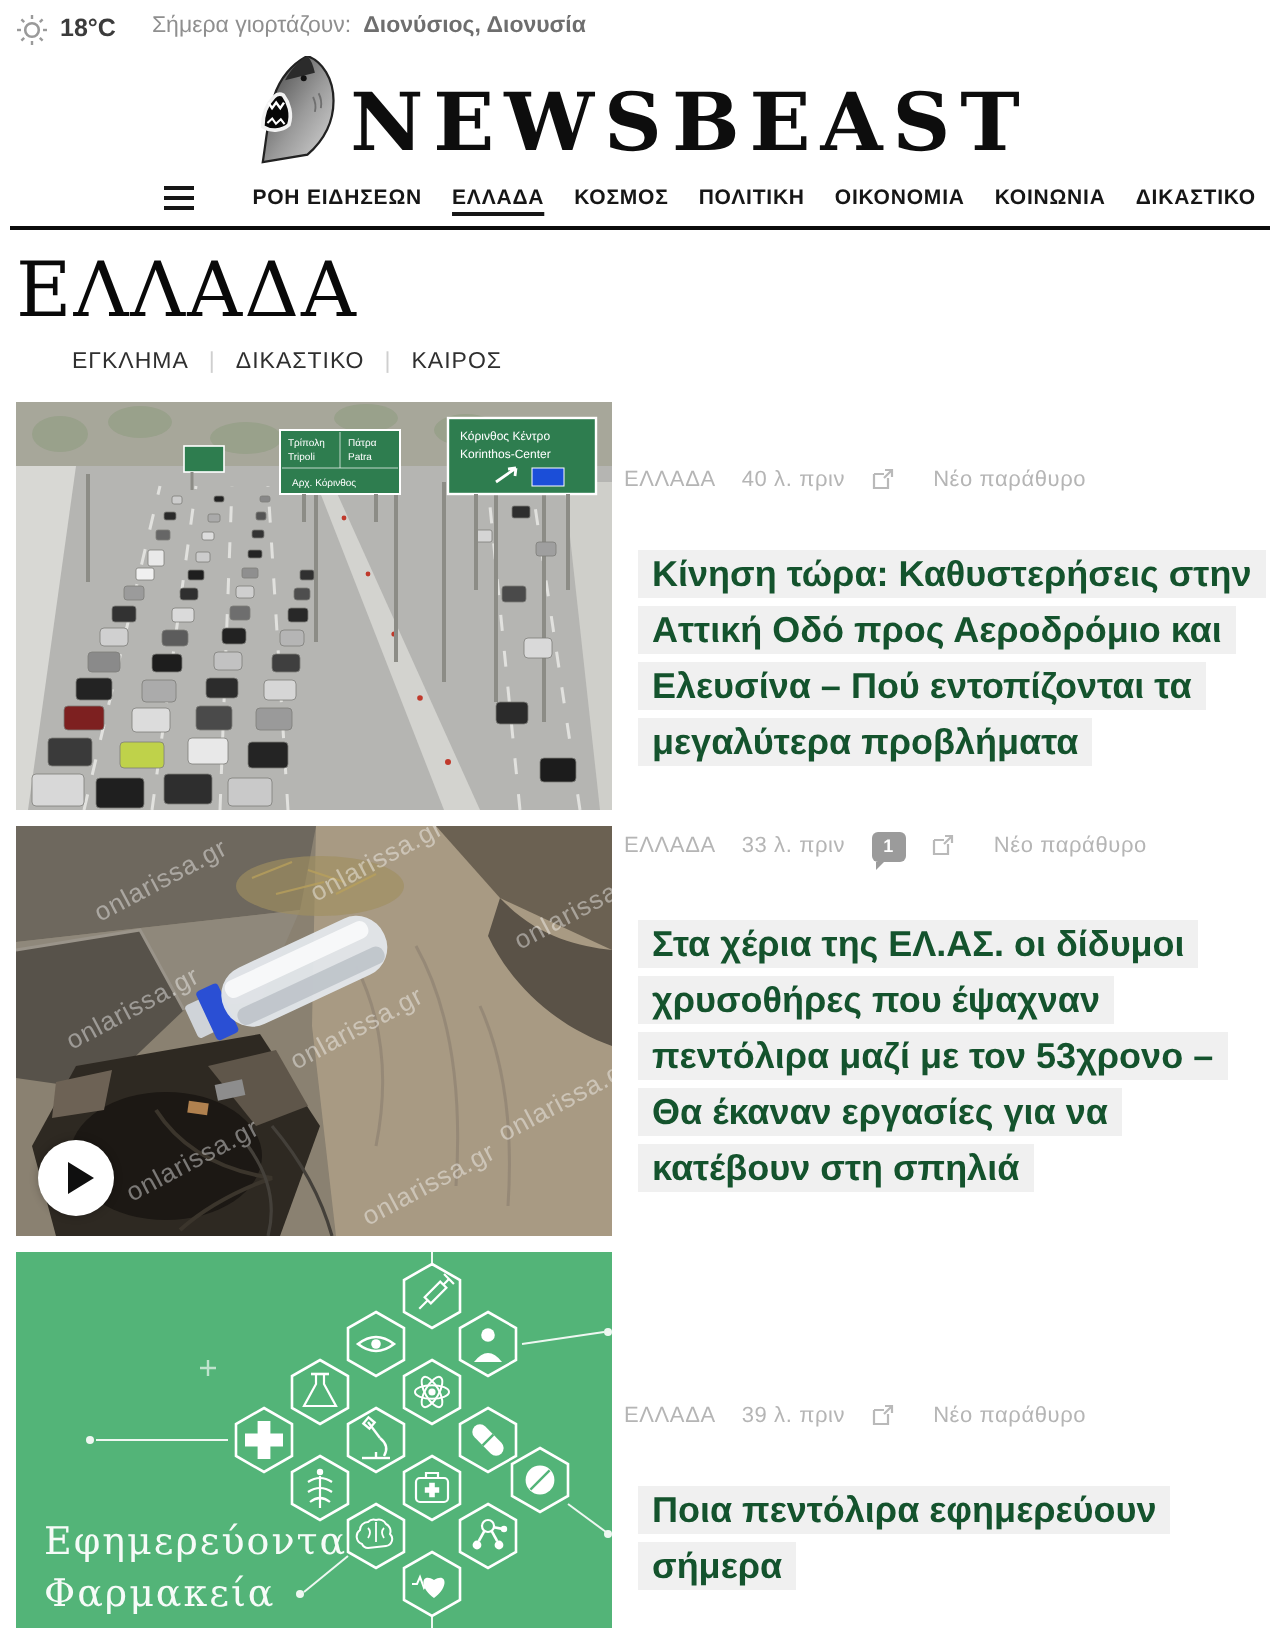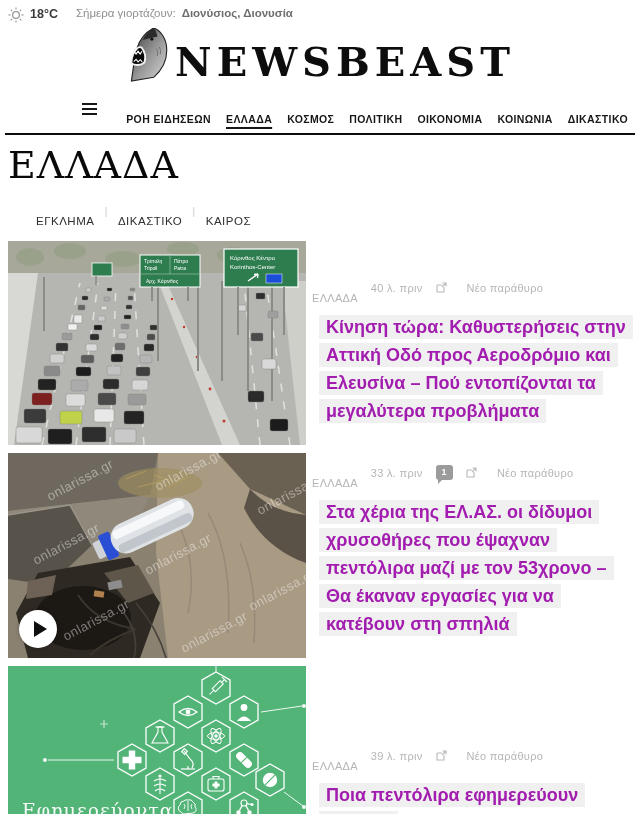--- a/index.html
+++ b/index.html
@@ -1,17 +1,17 @@
 <!DOCTYPE html>
 <html lang="el"><head>
 <meta charset="utf-8">
 <style>
   html,body{margin:0;padding:0;background:#fff;}
   body{width:640px;font-family:"Liberation Sans",sans-serif;color:#111;}
-  a{color:inherit;text-decoration:none;margin-top:20px;}
+  a{color:inherit;text-decoration:none;}
 
   
   .topbar{display:flex;align-items:flex-start;gap:6px;padding:7px 8px 3px;font-size:11.5px;color:#8f8f8f;}
   .topbar .temp{color:#3b3b3b;font-weight:bold;font-size:12.5px;margin-right:12px;}
   .topbar .names{font-weight:bold;color:#6e6e6e;}
 
   
   .masthead{display:flex;justify-content:center;align-items:flex-end;padding:2px 0 5px;}
   .logo-text{font-family:"DejaVu Serif","Liberation Serif",serif;font-weight:bold;font-size:40px;letter-spacing:5px;color:#0d0d0d;line-height:1;}
 
@@ -32,21 +32,21 @@
   
   .story{display:flex;margin:0 8px 8px;position:relative;}
   .thumb{width:298px;flex:none;position:relative;overflow:hidden;background:#ddd;cursor:pointer;}
   .thumb svg{display:block;width:100%;height:100%;}
   .t1{height:204px;} .t2{height:205px;} .t3{height:191px;}
   .story-body{flex:1;display:flex;flex-direction:column;justify-content:flex-end;align-items:flex-start;padding:0 0 20px 6px;min-width:0;}
   .meta{display:flex;align-items:center;gap:13px;font-size:11px;color:#b5b5b5;margin-bottom:9px;letter-spacing:.3px;}
   .newwin{display:flex;align-items:flex-start;gap:20px;color:#b5b5b5;cursor:pointer;}
   .badge{position:relative;background:#9b9b9b;color:#fff;font-size:9px;font-weight:bold;border-radius:3px;padding:3px 6px;line-height:1;cursor:pointer;}
   .badge::after{content:"";position:absolute;left:2px;bottom:-4px;width:0;height:0;border-top:4px solid #9b9b9b;border-right:4px solid transparent;}
-  .title{position:relative;z-index:2;margin:0 0 0 -36px;font-size:18px;line-height:28px;font-weight:bold;color:#a21caf;cursor:pointer;padding-left:43px;}
+  .title{position:relative;z-index:2;margin:18px 0 0 -36px;font-size:18px;line-height:28px;font-weight:bold;color:#14532d;cursor:pointer;padding-left:43px;}
   .title .hl{background:#f0f0f0;padding:2px 7px;-webkit-box-decoration-break:clone;box-decoration-break:clone;}
   .play{position:absolute;left:11px;bottom:10px;width:38px;height:38px;border-radius:50%;background:#fff;display:flex;align-items:center;justify-content:center;z-index:3;box-shadow:0 0 4px rgba(0,0,0,.25);cursor:pointer;}
   .play i{display:block;margin-left:4px;width:0;height:0;border-left:13px solid #0f0f0f;border-top:8px solid transparent;border-bottom:8px solid transparent;}
 </style>
 </head>
 <body>
 
 <div class="topbar">
   <svg width="16" height="16" viewBox="0 0 16 16">
     <circle cx="8" cy="8" r="3.4" fill="none" stroke="#9a9a9a" stroke-width="1.3"></circle>

